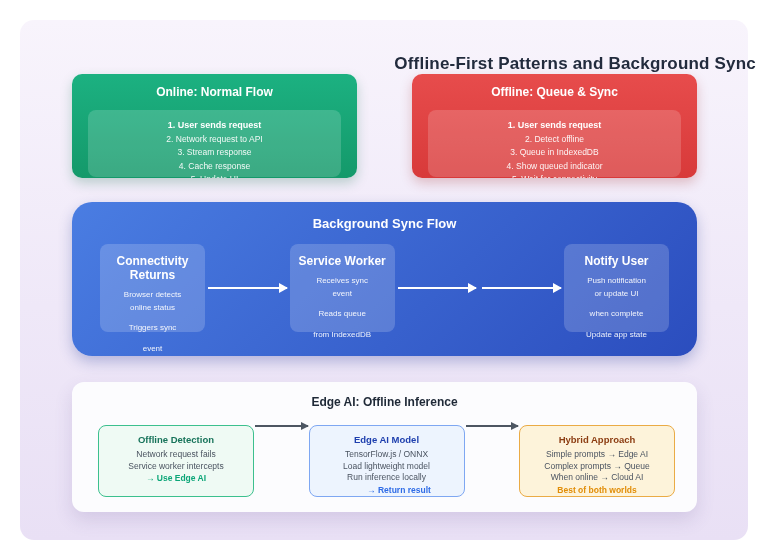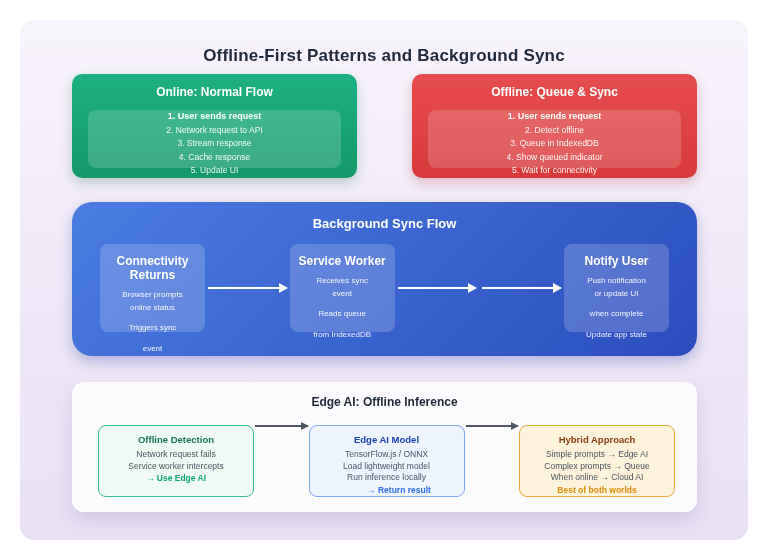--- a/index.html
+++ b/index.html
@@ -9,22 +9,22 @@
     font-family:"Liberation Sans", sans-serif;
     overflow:hidden;
   }
   .canvas {
     position:absolute; left:20px; top:20px; width:728px; height:520px;
     border-radius:14px;
     background:linear-gradient(180deg,#f8f4fc 0%, #efe8f8 55%, #e9e0f5 100%);
   }
   .page-title {
     position:absolute; top:26px; left:0; width:100%;
-    text-align:center; font-size:17px; font-weight:bold; color:#222b3d;
-    margin:0; letter-spacing:.2px;
+    text-align:right; font-size:17px; font-weight:bold; color:#222b3d;
+    margin:8px; letter-spacing:.2px;
   }
   .panel { position:absolute; box-sizing:border-box; }
 
   
   .panel.green {
     left:52px; top:54px; width:285px; height:104px; border-radius:10px;
     overflow:hidden;
     background:linear-gradient(180deg,#1cb181 0%, #14996a 100%);
     box-shadow:0 5px 12px rgba(20,110,75,.25);
   }
@@ -33,21 +33,21 @@
     overflow:hidden;
     background:linear-gradient(180deg,#e74c4c 0%, #d83a3a 100%);
     box-shadow:0 5px 12px rgba(160,40,40,.25);
   }
   .panel-h {
     margin:0; padding-top:11px; text-align:center;
     font-size:12px; font-weight:bold; color:#ffffff;
   }
   .steps {
     position:absolute; left:16px; right:16px; top:36px; height:58px;
-    background:rgba(255,255,255,.17); border-radius:8px; padding-top:0;
+    background:rgba(255,255,255,.17); border-radius:8px; padding-top:9px;
   }
   .step {
     text-align:center; font-size:8.5px; line-height:13.5px;
     color:rgba(255,255,255,.93);
   }
   .step.first { font-weight:bold; color:#ffffff; font-size:9px; }
 
   
   .panel.blue {
     left:52px; top:182px; width:625px; height:154px; border-radius:20px;
@@ -134,21 +134,21 @@
       <div class="step">5. Wait for connectivity</div>
     </div>
   </section>
 
   <section class="panel blue">
     <h2 class="panel-h">Background Sync Flow</h2>
     <div class="flow-row">
 
       <div class="flow-node">
         <h3>Connectivity Returns</h3>
-        <div class="fline">Browser prompts</div>
+        <div class="fline">Browser detects</div>
         <div class="fline">online status</div>
         <div class="fline gap">Triggers sync</div>
         <div class="fline gap">event</div>
       </div>
 
       <div class="arrow-white"></div>
 
       <div class="flow-node">
         <h3>Service Worker</h3>
         <div class="fline">Receives sync</div>

